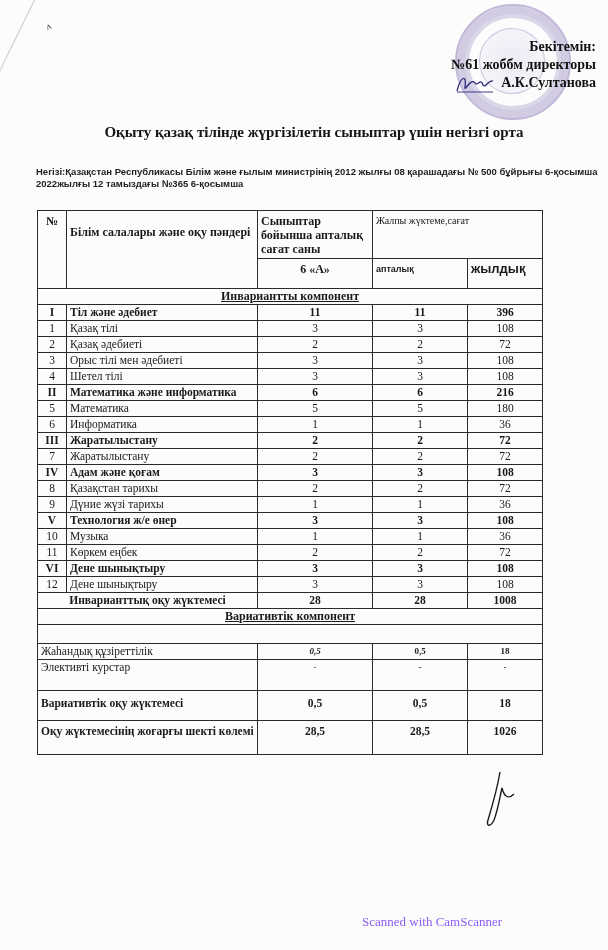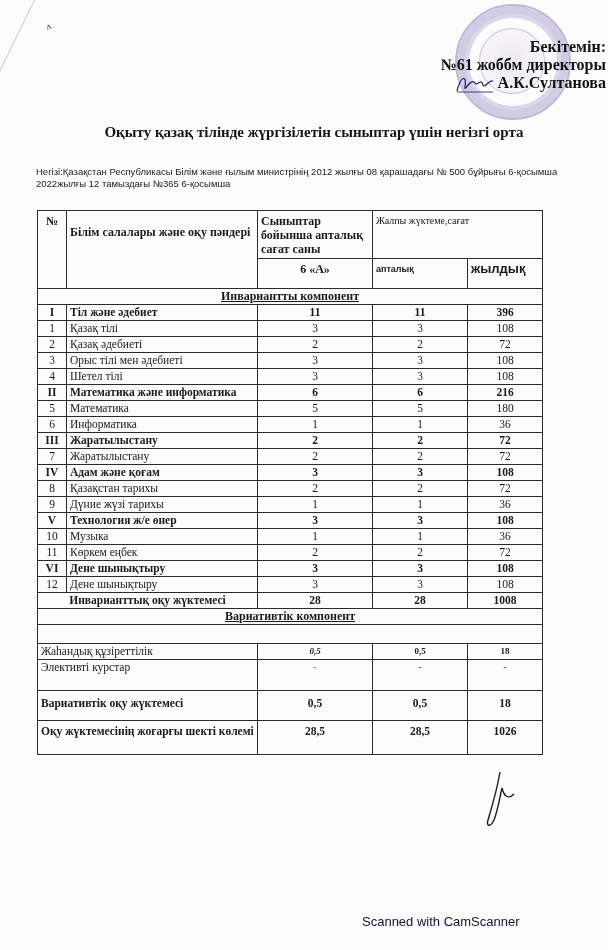--- a/index.html
+++ b/index.html
@@ -22,39 +22,39 @@
     border-radius: 50%;
     border: 2px solid rgba(120,100,170,0.45);
     box-shadow: inset 0 0 0 8px rgba(150,130,200,0.12), inset 0 0 0 12px rgba(120,100,170,0.25);
   }
   .stamp-inner {
     position: absolute; left: 22px; top: 22px; width: 64px; height: 64px; border-radius: 50%;
     border: 1px solid rgba(120,100,170,0.35);
     background: radial-gradient(circle, rgba(150,130,200,0.15), rgba(150,130,200,0.03));
   }
   .approval {
-    position: absolute; right: 2px; top: 38px; text-align: right;
-    font-weight: bold; font-size: 16px; line-height: 18px; color: #111;
+    position: absolute; right: 12px; top: 38px; text-align: right;
+    font-weight: bold; font-size: 14px; line-height: 18px; color: #111;
   }
   .approval .line { display: block; white-space: nowrap; }
   .signature-top {
     position: absolute; left: 455px; top: 73px; width: 40px; height: 22px;
   }
 
   .title {
     position: absolute; left: 0; width: 608px; top: 124px; text-align: center;
     font-weight: bold; font-size: 15px; line-height: 17px; color: #151515;
   }
   .title .t1 { display: block; padding-left: 20px; }
   .title .t2 { display: block; padding-left: 40px; }
 
   .basis {
     position: absolute; left: 36px; top: 166px; width: 560px;
     font-family: "Liberation Sans", sans-serif; font-size: 9.5px; line-height: 12px; color: #222;
-    font-weight: normal;
+    font-weight: bold;
   }
   .basis span { display: block; white-space: nowrap; }
 
   table.plan {
     position: absolute; left: 37px; top: 210px;
     border-collapse: collapse; table-layout: fixed;
     width: 505px;
     font-size: 11.5px;
   }
   table.plan td {
@@ -70,21 +70,21 @@
   .small { font-family: "Liberation Sans", sans-serif; font-size: 9px; font-weight: normal; }
   .sect td { text-align: center; font-weight: bold; font-size: 12px; text-decoration: underline; }
   .tall td { height: 30px; }
   .italic { font-style: italic; font-size: 9px; font-weight: bold; }
   .right-italic { font-size: 9px; font-weight: bold; }
 
   .sig-bottom { position: absolute; left: 484px; top: 770px; width: 40px; height: 60px; }
 
   .footer {
     position: absolute; left: 362px; top: 914px;
-    font-family: Liberation Sans, sans-serif; font-size: 13px; color: #0f172a;
+    font-family: Liberation Serif, serif; font-size: 13px; color: #8b5cf6;
   }
 </style>
 </head>
 <body>
 
 <div class="scanline"></div>
 <div class="tick-mark">ʌ</div>
 
 <div class="stamp">
     <div class="stamp-inner"></div>

